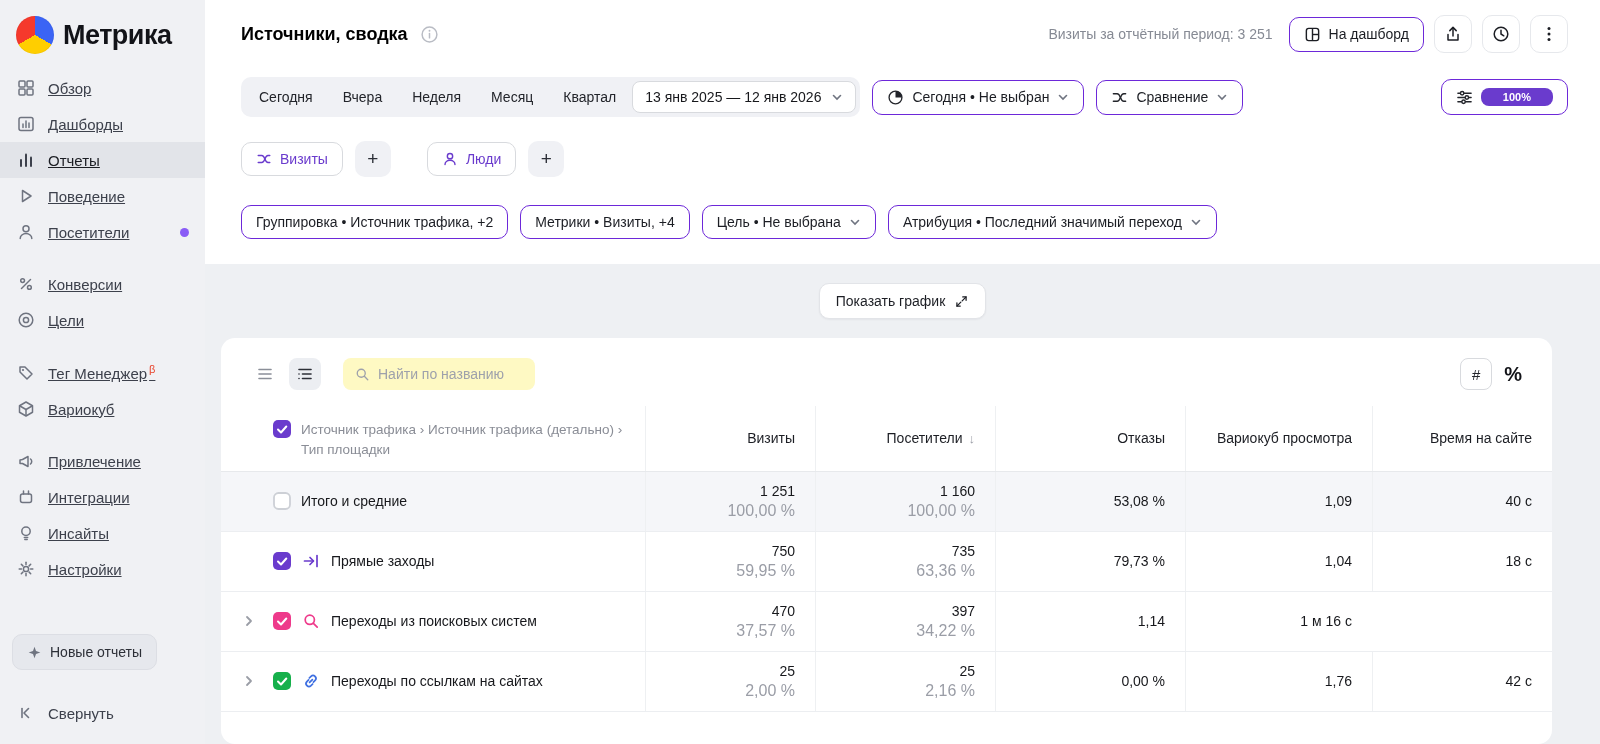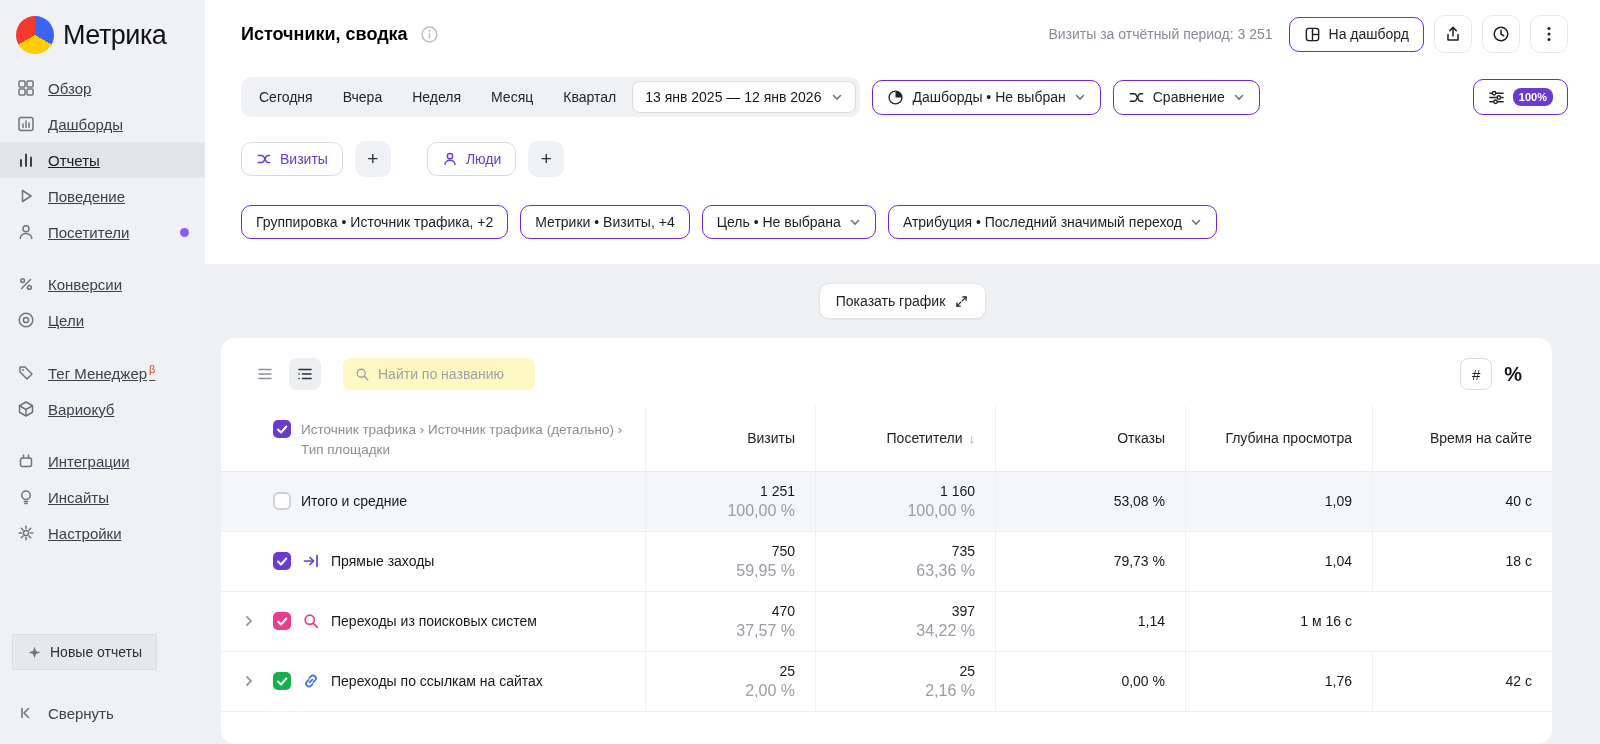--- a/index.html
+++ b/index.html
@@ -9,30 +9,30 @@
     background:#eef0f3; color:#17181c; display:flex; font-size:14px;
   }
   svg { display:block; }
 
   
   .sidebar { width:205px; flex:none; background:#f0f1f4; display:flex; flex-direction:column; padding:14px 0 14px; }
   .logo { display:flex; align-items:center; gap:9px; padding:2px 16px 16px; }
   .logo-mark { width:38px; height:38px; border-radius:50%; flex:none;
     background:conic-gradient(from 0deg,#3b64f5 0 120deg,#ffce00 120deg 240deg,#f5392c 240deg 360deg);
     box-shadow:inset 0 0 0 1px rgba(0,0,0,.04); }
-  .logo-text { font-size:27px; font-weight:400; letter-spacing:-.5px; color:#121318; }
+  .logo-text { font-size:27px; font-weight:700; letter-spacing:-.5px; color:#121318; }
   .nav { display:flex; flex-direction:column; }
   .nav-item { display:flex; align-items:center; gap:12px; padding:9px 16px; font-size:15px; color:#3d414c; cursor:pointer;text-decoration:underline; }
   .nav-item.active { background:#e2e4e9; color:#1c1e24; }
   .nav-gap { height:16px; }
   .icn { width:20px; flex:none; display:flex; justify-content:center; }
   .badge-dot { margin-left:auto; width:9px; height:9px; border-radius:50%; background:#8a5cf6; }
   .beta { color:#e8442c; font-size:11px; vertical-align:super; margin-left:2px; }
   .sidebar-bottom { margin-top:auto; }
-  .new-reports { margin:10px 12px 26px; padding:9px 14px; background:#e6e8ed; border:1px solid #dcdee4; border-radius:0;
+  .new-reports { margin:10px 12px 26px; padding:9px 14px; background:#e6e8ed; border:1px solid #dcdee4; border-radius:10px;
     font-size:14px; color:#2c2f37; display:flex; align-items:center; gap:8px; width:fit-content; cursor:pointer; }
   .collapse { display:flex; align-items:center; gap:12px; padding:8px 16px; font-size:15px; color:#3d414c; cursor:pointer; }
 
   
   .main { flex:1; display:flex; flex-direction:column; min-width:0; }
   .top-panel { background:#fff; padding:14px 32px 22px 36px; }
 
   .header-row { display:flex; align-items:center; height:40px; }
   .page-title { font-size:18px; font-weight:700; color:#000000; }
   .info-icon { margin-left:12px; cursor:pointer; }
@@ -41,21 +41,21 @@
   .btn { display:flex; align-items:center; gap:8px; background:#fff; border:1px solid #6d28d9; border-radius:10px;
     padding:8px 14px; font-size:14px; color:#1c1e24; cursor:pointer; white-space:nowrap; }
   .icon-btn { width:38px; height:38px; border:1px solid #e6e8ec; border-radius:10px; background:#fff;
     display:grid; place-items:center; cursor:pointer; }
 
   .filter-row { margin-top:20px; display:flex; align-items:center; gap:12px; height:46px; }
   .period-group { display:flex; align-items:center; background:#f0f1f5; border-radius:10px; padding:4px; gap:2px; }
   .period-item { padding:7px 14px; font-size:14px; color:#23252b; border-radius:8px; cursor:pointer; white-space:nowrap; }
   .date-pill { background:#fff; border:1px solid #d8dade; border-radius:8px; padding:7px 12px; display:flex; align-items:center; gap:10px; cursor:pointer; white-space:nowrap; }
   .sampling { margin-left:auto; }
-  .badge-100 { background:#6a3bcd; color:#fff; font-size:11px; font-weight:700; padding:3px 6px; border-radius:8px; }
+  .badge-100 { background:#6a3bcd; color:#fff; font-size:11px; font-weight:700; padding:3px 22px; border-radius:8px; }
 
   .chips-row { margin-top:20px; display:flex; align-items:center; gap:12px; height:38px; }
   .chip { display:flex; align-items:center; gap:8px; background:#fff; border:1px solid #d8dade; border-radius:10px;
     padding:8px 14px; color:#6a3bcd; font-weight:500; cursor:pointer; }
   .plus-btn { width:36px; height:36px; border-radius:10px; background:#f0f1f5; display:grid; place-items:center;
     color:#2c2f37; font-size:19px; cursor:pointer; }
   .chip-sep { width:12px; }
 
   .settings-row { margin-top:24px; display:flex; align-items:center; gap:12px; height:40px; }
 
@@ -197,20 +197,29 @@
             <path d="M9 2 L15.5 5.75 V12.25 L9 16 L2.5 12.25 V5.75 Z"></path>
             <path d="M2.5 5.75 L9 9.5 L15.5 5.75"></path>
             <path d="M9 9.5 V16"></path>
           </svg>
         </span>
       <span>Вариокуб</span>
     </div>
 
     <div class="nav-gap"></div>
 
+    <div class="nav-item">
+      <span class="icn">
+          <svg width="18" height="18" viewBox="0 0 18 18" fill="none" stroke="#6f7480" stroke-width="1.5" stroke-linejoin="round" stroke-linecap="round">
+            <path d="M3 8 v3.5 h2.5 l5.5 3 V4.5 l-5.5 3 Z"></path>
+            <path d="M13.5 7 a3.2 3.2 0 0 1 0 5"></path>
+          </svg>
+        </span>
+      <span>Привлечение</span>
+    </div>
     <div class="nav-item">
       <span class="icn">
           <svg width="18" height="18" viewBox="0 0 18 18" fill="none" stroke="#6f7480" stroke-width="1.5" stroke-linecap="round">
             <rect x="3.5" y="6" width="11" height="8.5" rx="2"></rect>
             <path d="M6.5 6 V3"></path>
             <path d="M11.5 6 V3"></path>
           </svg>
         </span>
       <span>Интеграции</span>
     </div>
@@ -326,21 +335,21 @@
             </span>
         </div>
       </div>
       <div class="btn">
         <span>
             <svg width="17" height="17" viewBox="0 0 18 18">
               <circle cx="9" cy="9" r="6.8" fill="none" stroke="#23252b" stroke-width="1.4"></circle>
               <path d="M9 9 L9 2.2 A6.8 6.8 0 0 1 15.8 9 Z" fill="#23252b"></path>
             </svg>
           </span>
-        <span>Дашборды • Не выбран</span>
+        <span>Сегодня • Не выбран</span>
         <span>
             <svg width="12" height="12" viewBox="0 0 12 12" fill="none" stroke="#6f7480" stroke-width="1.6" stroke-linecap="round">
               <path d="M2.5 4.5 L6 8 L9.5 4.5"></path>
             </svg>
           </span>
       </div>
       <div class="btn">
         <span>
             <svg width="17" height="17" viewBox="0 0 18 18" fill="none" stroke="#23252b" stroke-width="1.5" stroke-linecap="round">
               <path d="M2.5 5 h4 c4 0 3 8 7 8 h2"></path>
@@ -482,21 +491,21 @@
           <span>Визиты</span>
         </div>
       <div class="c-num">
           <span>Посетители</span>
           <span class="sort-arrow">↓</span>
         </div>
       <div class="c-num">
           <span>Отказы</span>
         </div>
       <div class="c-num">
-          <span>Глубина просмотра</span>
+          <span>Вариокуб просмотра</span>
         </div>
       <div class="c-num">
           <span>Время на сайте</span>
         </div>
     </div>
 
     <div class="trow rrow total">
       <div class="c-dim">
         <span class="chev-slot"></span>
         <span class="cbx">

